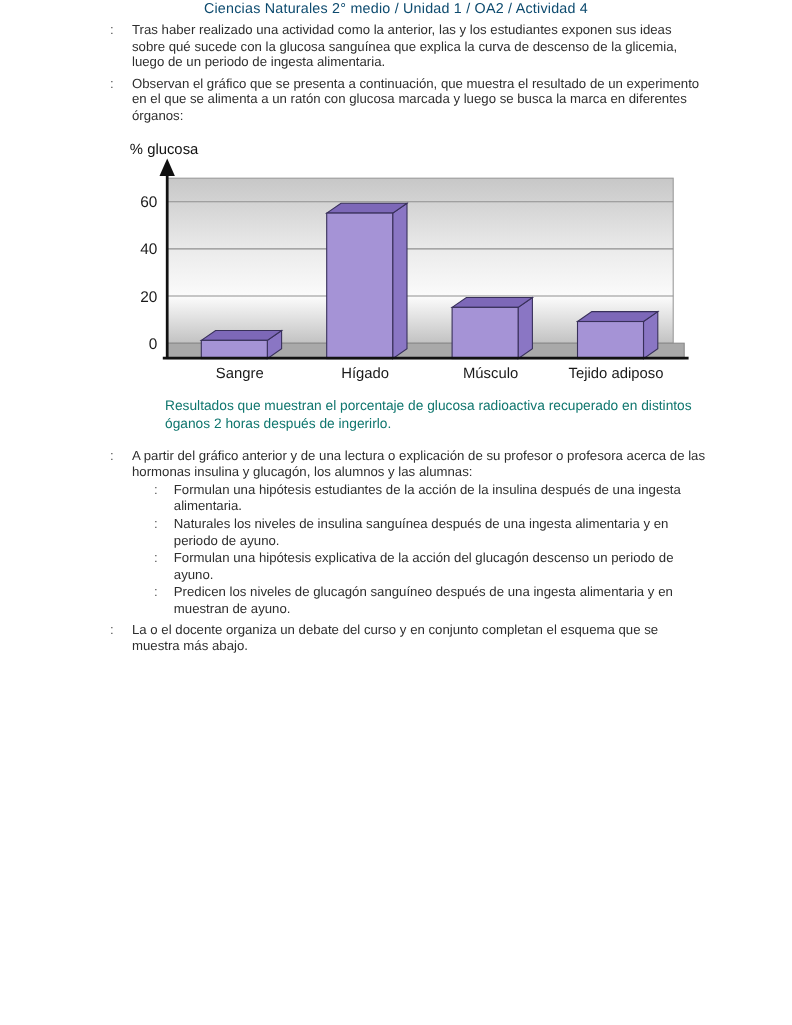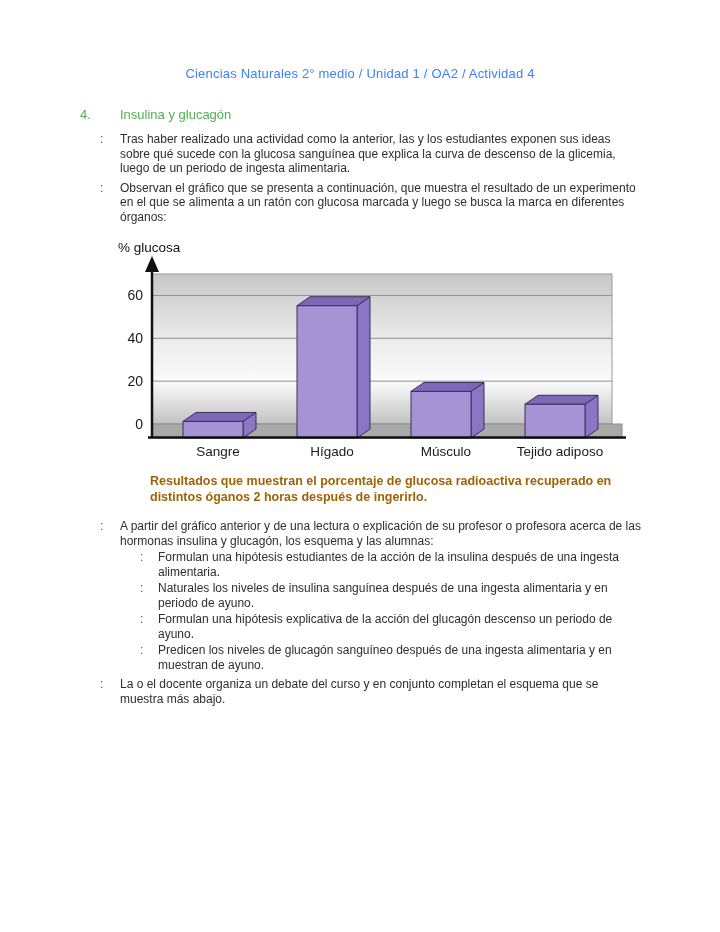--- a/index.html
+++ b/index.html
@@ -2,49 +2,46 @@
 <html><head>
 <meta charset="utf-8">
 <style>
   * { margin: 0; padding: 0; box-sizing: border-box; }
   body { background: #ffffff; font-family: "Liberation Sans", sans-serif; }
   .page {
     position: relative; width: 720px; height: 932px; background: #ffffff;
     overflow: hidden; margin: 0 auto;
   }
   .doc-header {
-    padding-top: 66px; text-align: center;
-    font-size: 13px; color: #3b82f6; letter-spacing: .2px;
+    text-align: center;
+    font-size: 13px; color: #0c4a6e; letter-spacing: .2px;
   }
   .activity-heading { margin: 26px 0 10px 80px; font-size: 13px; color: #52b152; }
   .act-num { display: inline-block; width: 40px; }
   .content { padding-left: 100px; padding-right: 78px; color: #2e2e2e; }
   .li { display: flex; margin-top: 5px; }
   .li .marker { width: 20px; flex: 0 0 20px; font-size: 12px; color: #555; line-height: 14.5px; }
   .li .txt { flex: 1; font-size: 12px; line-height: 14.5px; }
   .li.l2 { margin-left: 40px; margin-top: 2px; }
   .li.l2 .marker { width: 18px; flex-basis: 18px; }
   .chart-wrap { margin-top: 12px; margin-left: 12px; }
   #chart-svg { display: block; }
   .caption {
     margin: 6px 0 0 38px; width: 486px;
-    font-size: 12.5px; font-weight: bold; color: #a16207; line-height: 15.5px;
+    font-size: 12.5px; font-weight: normal; color: #0f766e; line-height: 15.5px;
   }
   .after-chart { margin-top: 14px; }
 </style>
 </head>
 <body>
 
 <div class="page">
 
   <div class="doc-header">Ciencias Naturales 2° medio / Unidad 1 / OA2 / Actividad 4</div>
 
-  <div class="activity-heading">
-    <span class="act-num">4.</span><span class="act-title">Insulina y glucagón</span>
-  </div>
 
   <div class="content">
 
     <div class="li l1">
       <span class="marker">:</span>
       <p class="txt">Tras haber realizado una actividad como la anterior, las y los estudiantes exponen sus ideas sobre qué sucede con la glucosa sanguínea que explica la curva de descenso de la glicemia, luego de un periodo de ingesta alimentaria.</p>
     </div>
 
     <div class="li l1">
       <span class="marker">:</span>
@@ -89,21 +86,21 @@
           <line x1="36" y1="201.5" x2="514" y2="201.5" stroke="#111" stroke-width="2.5"></line>
           <line x1="40" y1="28" x2="40" y2="202" stroke="#111" stroke-width="2.5"></line>
           <polygon points="33,36 47,36 40,20" fill="#111"></polygon>
           <text x="6" y="16" font-size="13.5" fill="#111" font-family="Liberation Sans, sans-serif">% glucosa</text>
         </svg>
       <p class="caption">Resultados que muestran el porcentaje de glucosa radioactiva recuperado en distintos óganos 2 horas después de ingerirlo.</p>
     </div>
 
     <div class="li l1 after-chart">
       <span class="marker">:</span>
-      <p class="txt">A partir del gráfico anterior y de una lectura o explicación de su profesor o profesora acerca de las hormonas insulina y glucagón, los esquema y las alumnas:</p>
+      <p class="txt">A partir del gráfico anterior y de una lectura o explicación de su profesor o profesora acerca de las hormonas insulina y glucagón, los alumnos y las alumnas:</p>
     </div>
 
     <div class="li l2">
       <span class="marker">:</span>
       <p class="txt">Formulan una hipótesis estudiantes de la acción de la insulina después de una ingesta alimentaria.</p>
     </div>
     <div class="li l2">
       <span class="marker">:</span>
       <p class="txt">Naturales los niveles de insulina sanguínea después de una ingesta alimentaria y en periodo de ayuno.</p>
     </div>

